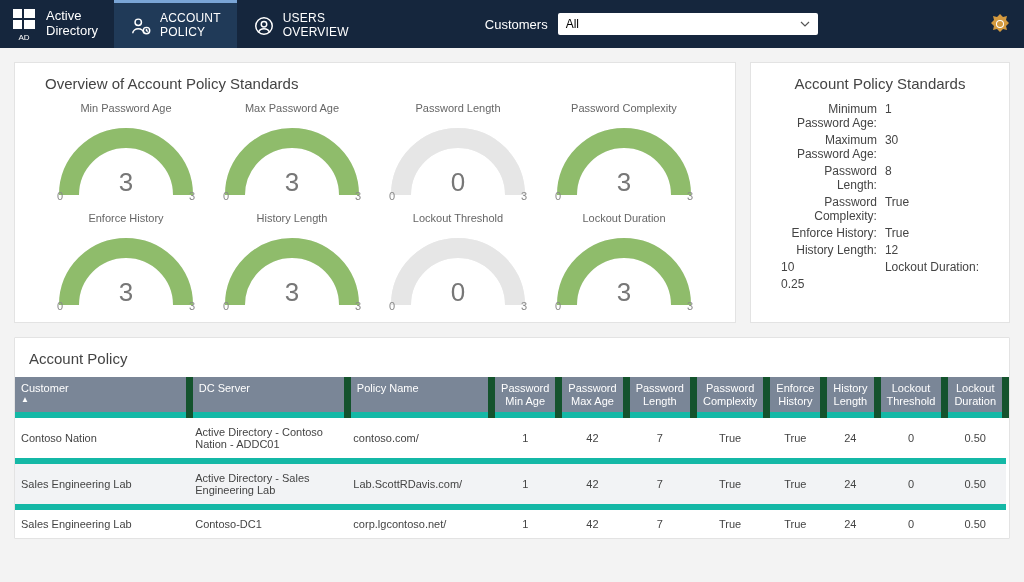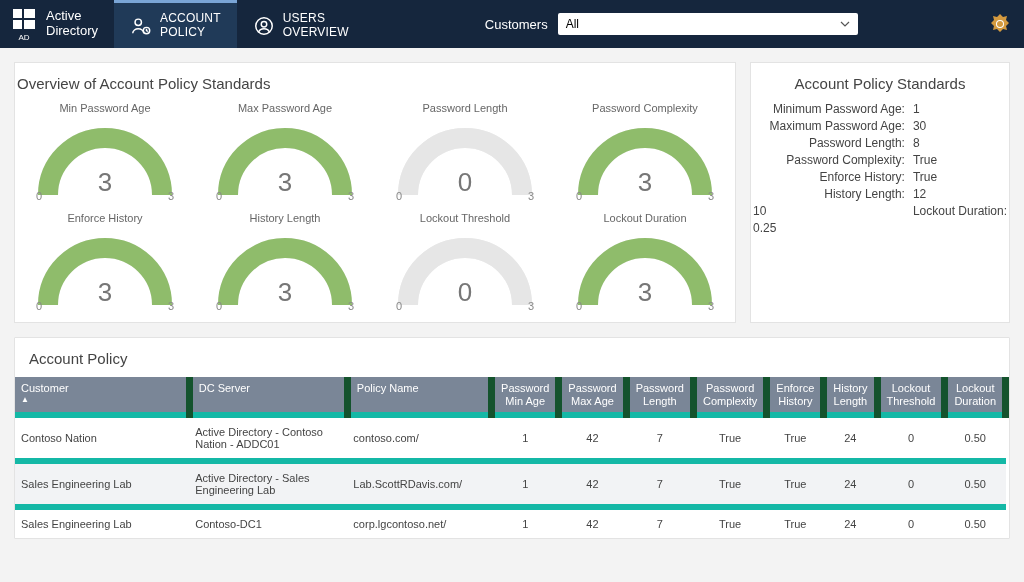--- a/index.html
+++ b/index.html
@@ -23,34 +23,34 @@
   display: flex; align-items: center; gap: 8px;
   padding: 12px 16px; font-size: 12px; line-height: 1.15;
   color: #fff; cursor: pointer; text-transform: uppercase;
   border-top: 3px solid transparent; letter-spacing: .2px;
 }
 .nav-tab.active { background: #203a58; border-top-color: #7aa5d6; }
 .nav-tab-icon svg { display: block; }
 .customers-area { margin-left: 120px; display: flex; align-items: center; gap: 10px; }
 .customers-label { font-size: 13px; }
 .customers-select {
-  background: #fff; color: #000; width: 300px; height: 22px;
+  background: #fff; color: #000; width: 260px; height: 22px;
   display: flex; align-items: center; justify-content: space-between;
   padding: 0 8px; font-size: 12px; border-radius: 2px;
 }
 .customers-select svg { display:block; }
 .header-spacer { flex: 1; }
 .lion-icon { width: 24px; height: 24px; display:flex; align-items:center; justify-content:center; }
 .lion-icon svg { display:block; }
 
 
 .main { display: flex; gap: 14px; padding: 14px; }
 .card {
   background: #fff; border: 1px solid #e3e3e3; border-radius: 0;
-  padding: 12px 2px;
+  padding: 12px 30px;
 }
 .overview-card { flex: 1; }
 .standards-card { width: 260px; }
 .section-title { font-size: 15px; color: #444; font-weight: 400; margin-bottom: 10px; }
 .standards-title { text-align: center; }
 
 .gauge-grid { display: grid; grid-template-columns: repeat(4, 1fr); gap: 12px 4px; }
 .gauge-cell { text-align: center; }
 .gauge-label { font-size: 11px; color: #666; margin-bottom: 6px; }
 .gauge { position: relative; width: 150px; height: 80px; margin: 0 auto; }

